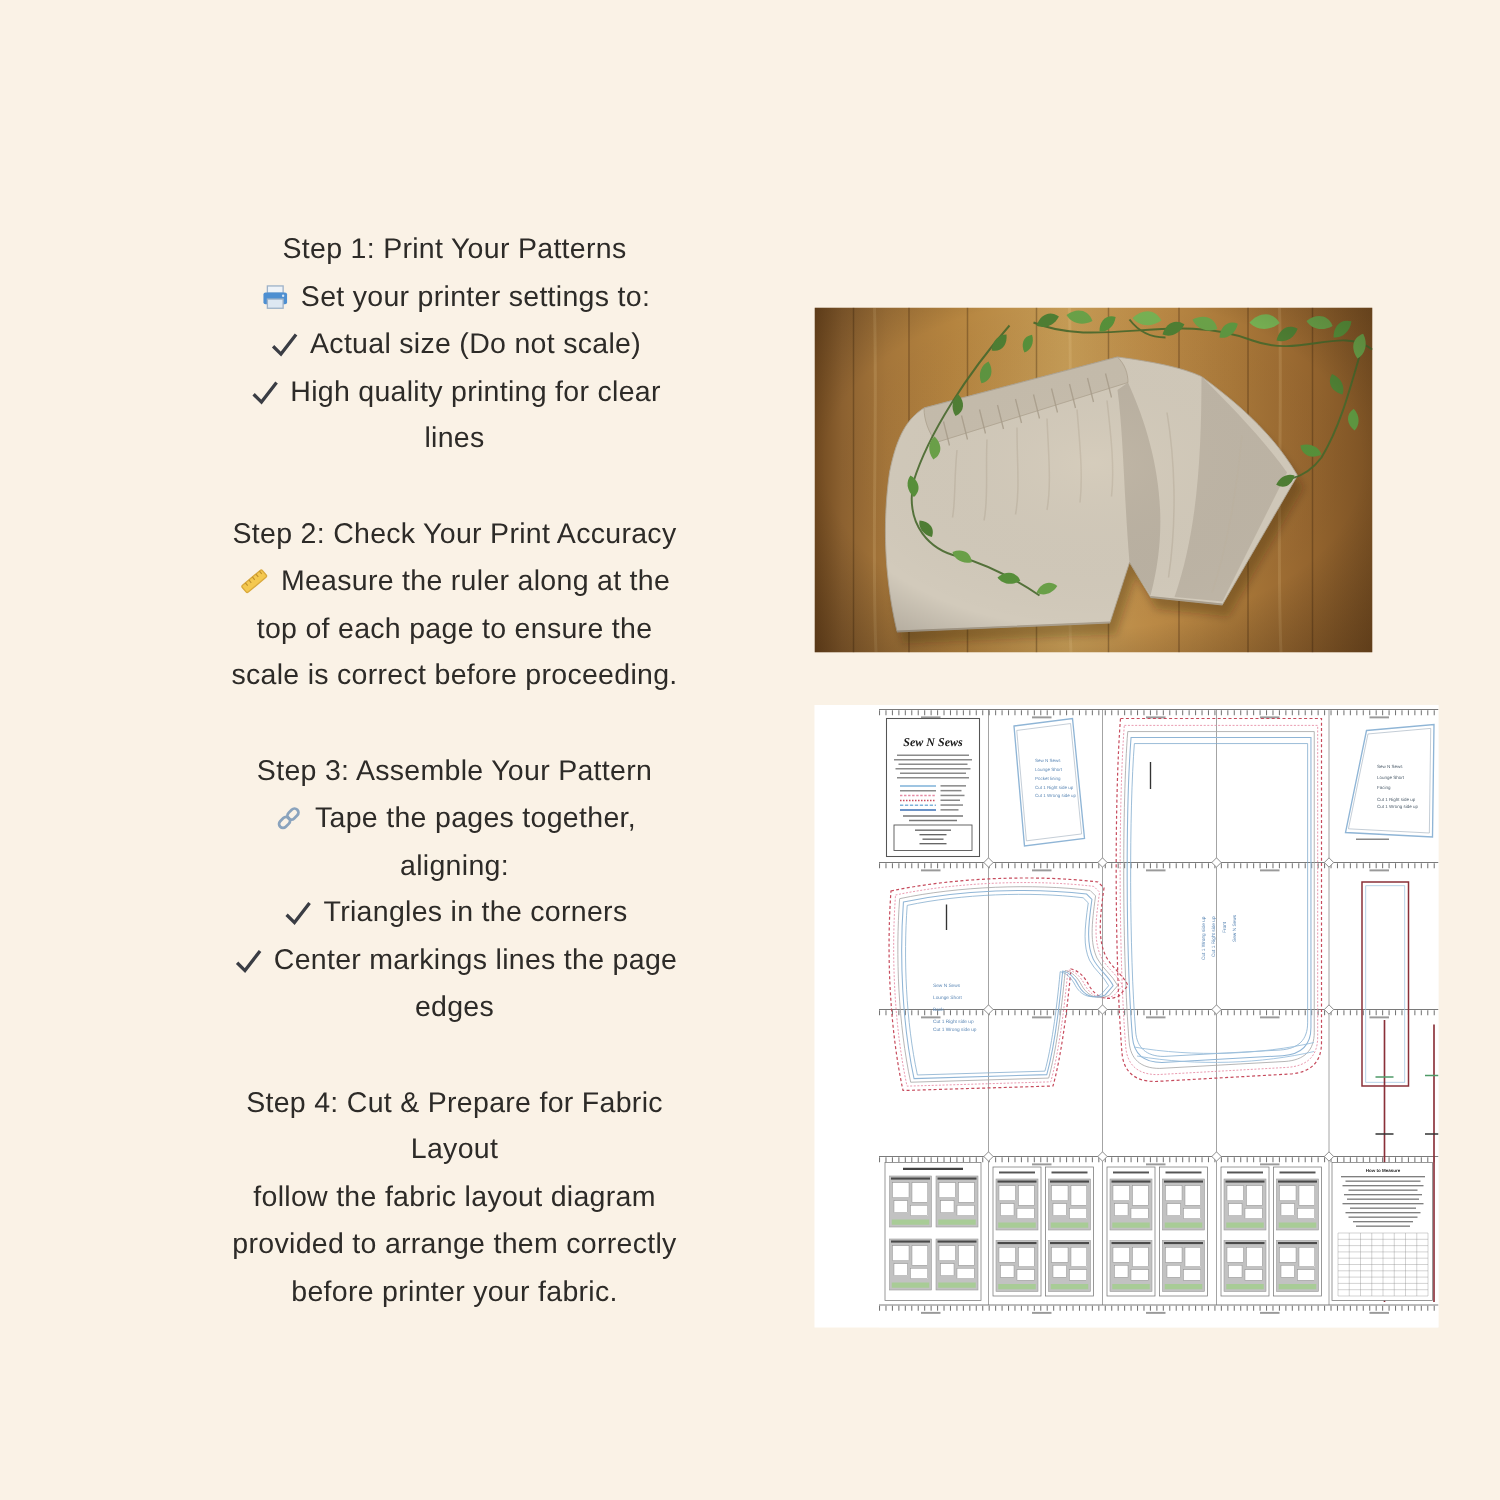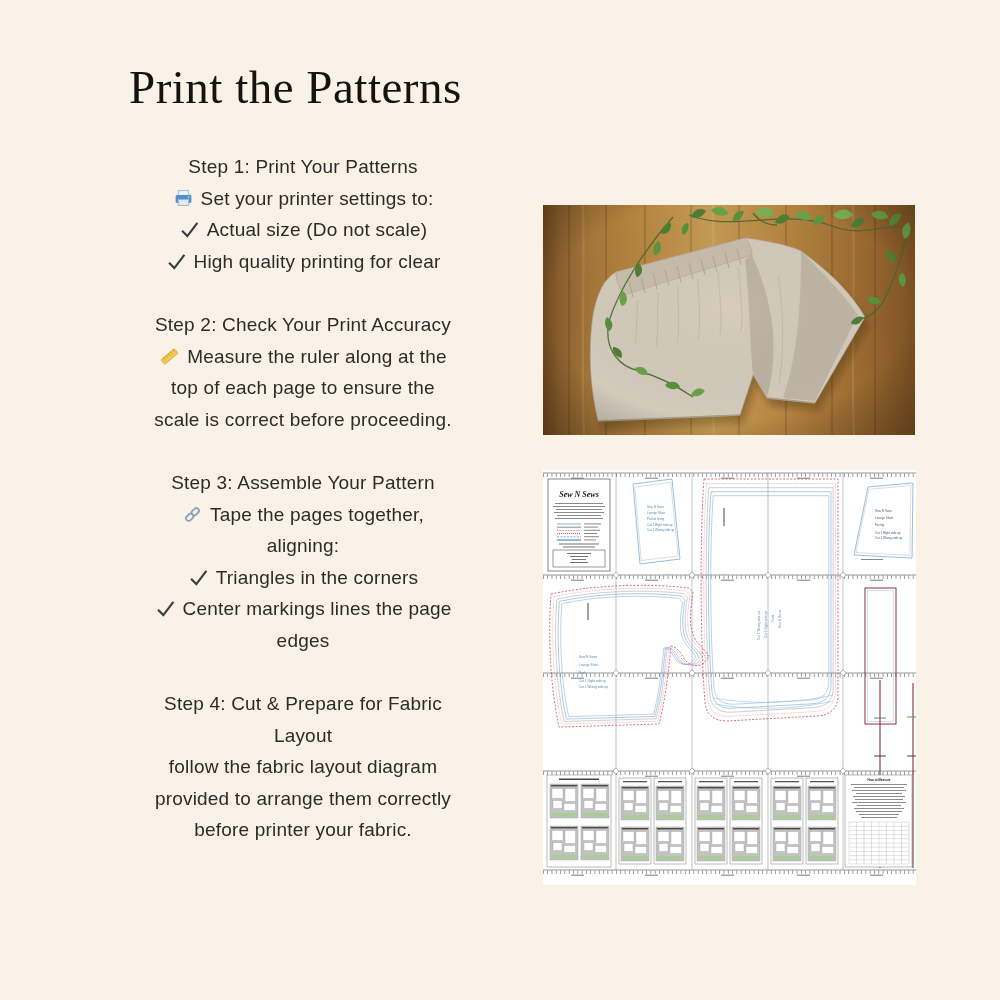--- a/index.html
+++ b/index.html
@@ -7,29 +7,28 @@
          font-family:"Liberation Sans",sans-serif;}
   .title{position:absolute;left:129px;top:60px;font-family:"Liberation Serif",serif;
          font-size:47px;font-weight:500;color:#16130f;letter-spacing:.5px;white-space:nowrap;}
   .steps{position:absolute;left:70px;top:151px;width:466px;color:#2d2b28;
          font-size:19px;line-height:31.5px;letter-spacing:.2px;}
   .step{margin-bottom:32px;}
   .line{display:flex;justify-content:center;align-items:center;gap:7px;white-space:nowrap;}
   .icn{display:inline-flex;flex:0 0 auto;}
   .icn svg{display:block;width:21px;height:21px;}
   .photo{position:absolute;left:543px;top:205px;width:372px;height:230px;}
-  .pattern{position:absolute;left:543px;top:470px;width:373px;height:415px;background:#ffffff;}
+  .pattern{position:absolute;left:543px;top:470px;width:373px;height:415px;background:#ffffff;padding-left:43px;}
   .photo svg,.pattern svg{display:block;width:100%;height:100%;}
 </style>
 </head>
 <body>
 
 <div class="stage">
 
-  <div class="title">Print the Patterns</div>
 
   <div class="steps">
 
     <div class="step">
       <div class="line">
         <span>Step 1: Print Your Patterns</span>
       </div>
       <div class="line">
         <span class="icn">
           <svg viewBox="0 0 24 24">
@@ -49,20 +48,23 @@
         </span>
         <span>Actual size (Do not scale)</span>
       </div>
       <div class="line">
         <span class="icn">
           <svg viewBox="0 0 24 24">
               <path d="M3.5 13.5 L9.5 19.5 L21 4.5" fill="none" stroke="#3a3d44" stroke-width="2.5"></path>
             </svg>
         </span>
         <span>High quality printing for clear</span>
+      </div>
+      <div class="line">
+        <span>lines</span>
       </div>
     </div>
 
     <div class="step">
       <div class="line">
         <span>Step 2: Check Your Print Accuracy</span>
       </div>
       <div class="line">
         <span class="icn">
           <svg viewBox="0 0 24 24">

